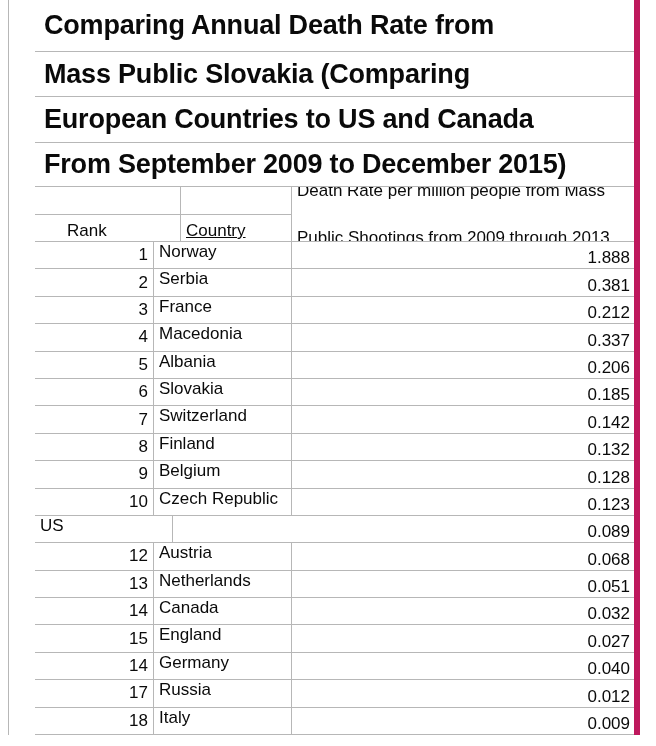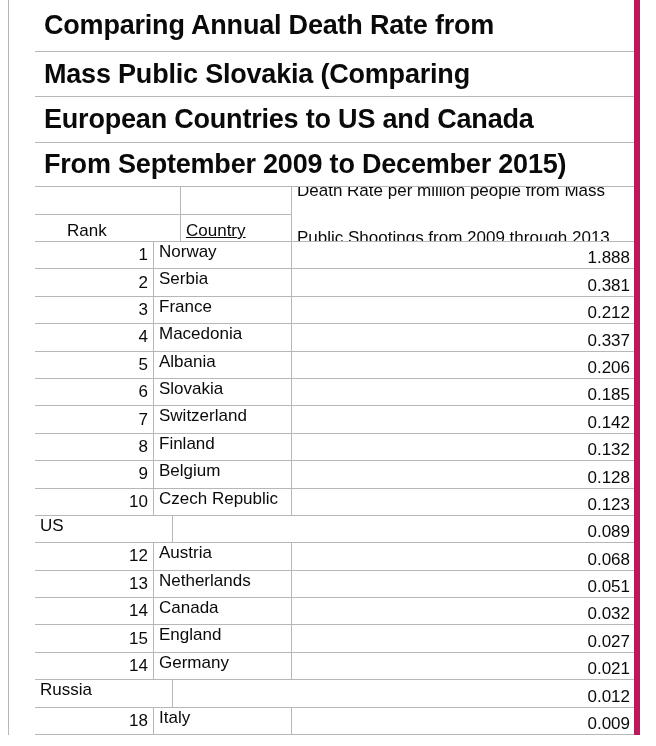--- a/index.html
+++ b/index.html
@@ -326,24 +326,27 @@
         </div>
       </div>
       <div class="data-row">
         <div class="cell-rank">
           <span>14</span>
         </div>
         <div class="cell-country">
           <span>Germany</span>
         </div>
         <div class="cell-rate">
-          <span>0.021</span>
-        </div>
-      </div>
-      <div class="data-row">
+          <span>0.040</span>
+        </div>
+      </div>
+      <div class="data-row">
+        <div class="cell-rank">
+          <span>17</span>
+        </div>
         <div class="cell-country">
           <span>Russia</span>
         </div>
         <div class="cell-rate">
           <span>0.012</span>
         </div>
       </div>
       <div class="data-row">
         <div class="cell-rank">
           <span>18</span>

